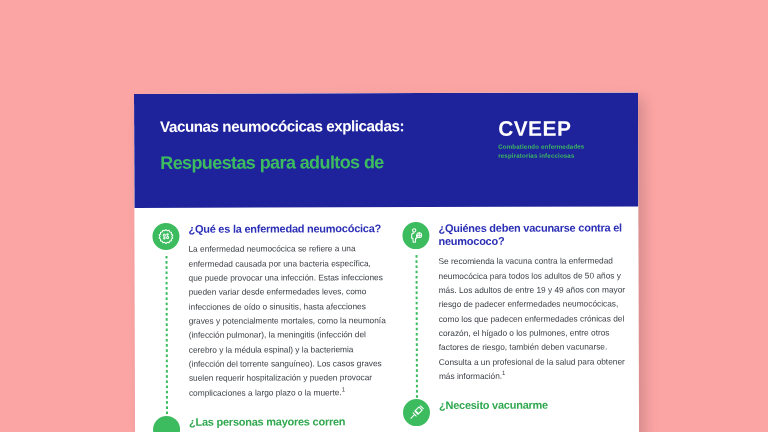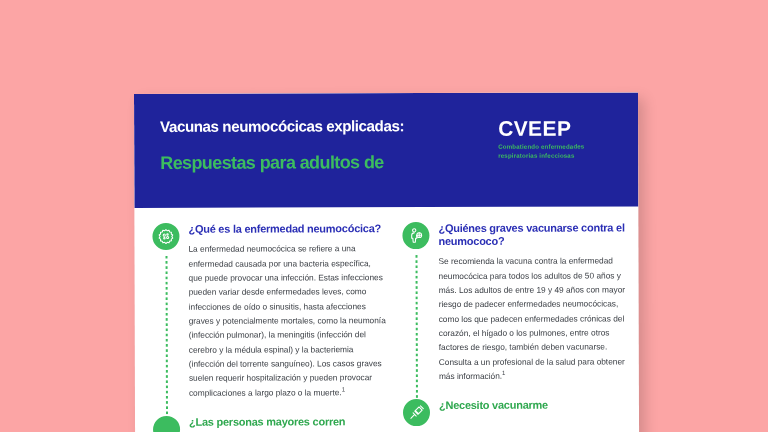--- a/index.html
+++ b/index.html
@@ -225,21 +225,21 @@
         <div class="qa">
           <div class="connector"></div>
           <div class="icon-badge">
             <svg width="17" height="17" viewBox="0 0 24 24" fill="none" stroke="#ffffff" stroke-width="1.5" stroke-linecap="round" stroke-linejoin="round">
               <circle cx="9.6" cy="4.6" r="2.3"></circle>
               <path d="M9.6 8.1c-2.3 0-3.6 1.4-3.6 3.4v4.1h1.6l.5 5.8h3l.5-5.8h1.6v-4.1"></path>
               <circle cx="16.6" cy="11.4" r="3.4"></circle>
               <path d="M16.6 8v6.8M13.2 11.4h6.8"></path>
             </svg>
           </div>
-          <div class="qa-heading navy">¿Quiénes graves vacunarse contra el neumococo?</div>
+          <div class="qa-heading navy">¿Quiénes deben vacunarse contra el neumococo?</div>
           <div class="qa-text"><span>Se recomienda la vacuna contra la enfermedad neumocócica para todos los adultos de 50 años y más. Los adultos de entre 19 y 49 años con mayor riesgo de padecer enfermedades neumocócicas, como los que padecen enfermedades crónicas del corazón, el hígado o los pulmones, entre otros factores de riesgo, también deben vacunarse. Consulta a un profesional de la salud para obtener más información.</span><sup>1</sup></div>
         </div>
 
         <div class="qa row2">
           <div class="icon-badge">
             <svg width="17" height="17" viewBox="0 0 24 24" fill="none" stroke="#ffffff" stroke-width="1.5" stroke-linecap="round" stroke-linejoin="round">
               <path d="M4 20l4.4-4.4M7.2 12.4l4.4 4.4M10.4 9.2l4.4 4.4M9.6 10l6-6 4.4 4.4-6 6z"></path>
               <path d="M17.6 2.4l4 4"></path>
             </svg>
           </div>

